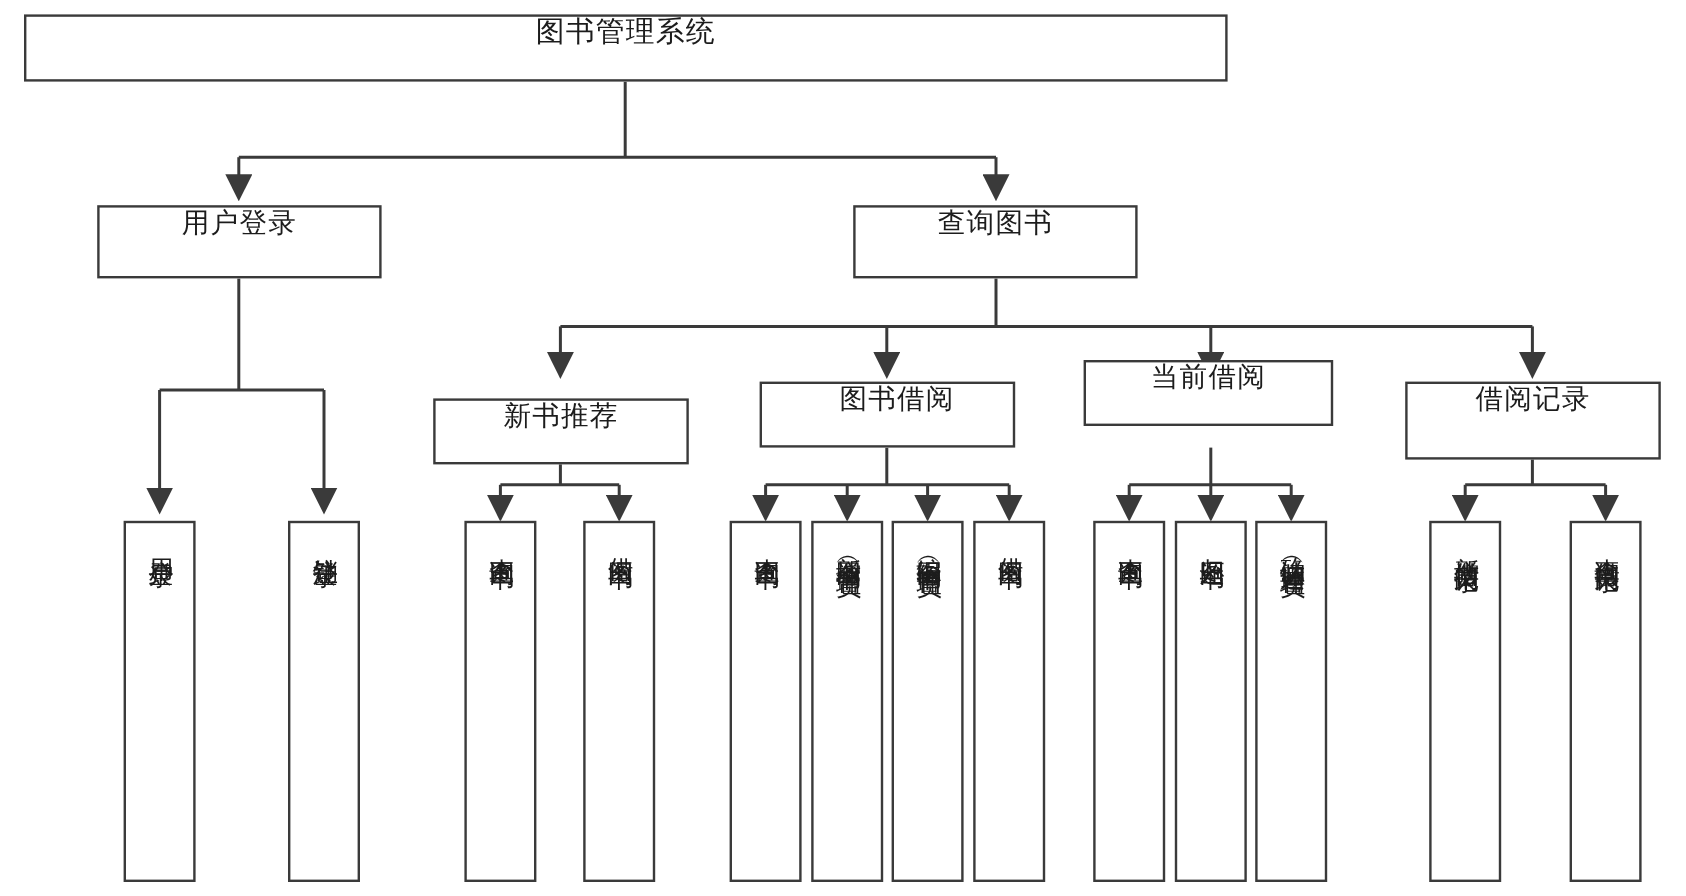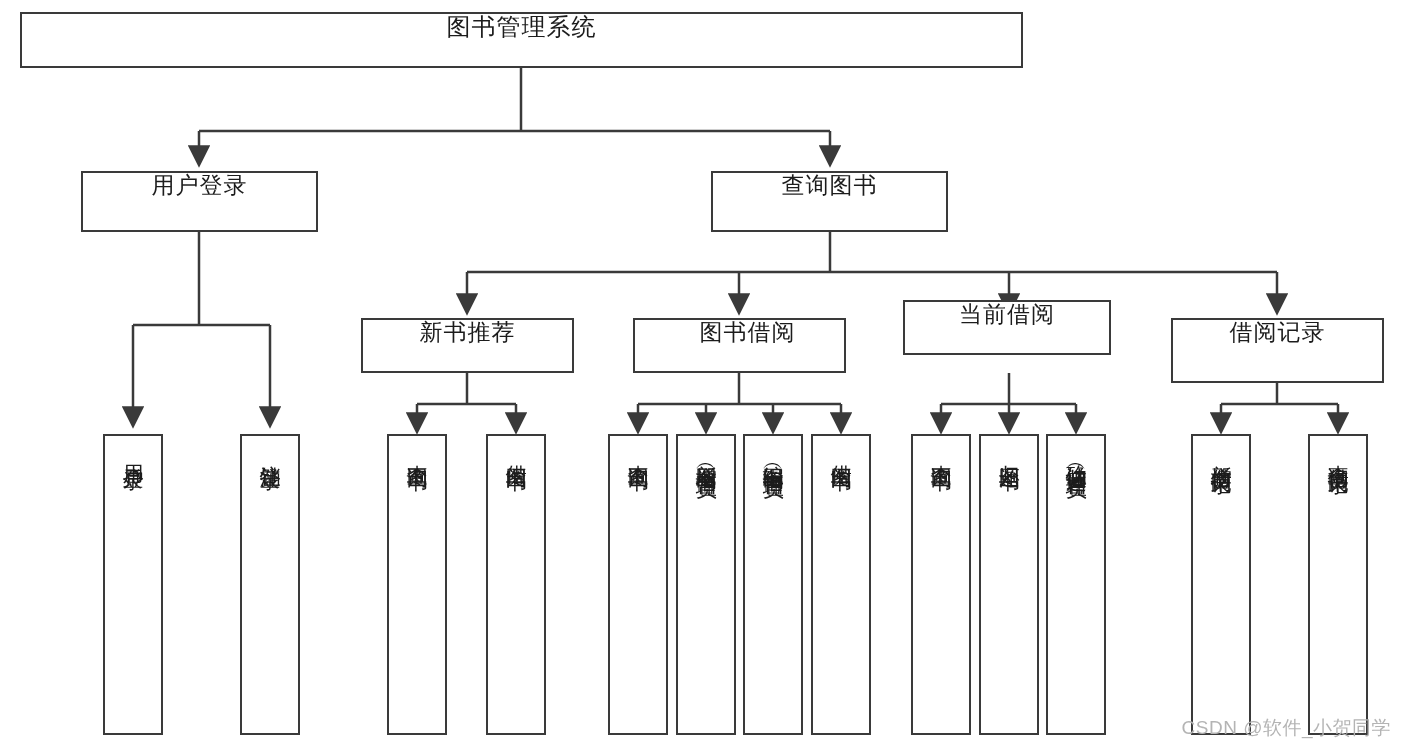--- a/index.html
+++ b/index.html
@@ -127,21 +127,21 @@
     <span class="label">图书管理系统</span>
   </div>
 
   <div class="node horizontal" style="left:81px; top:171px; width:237px; height:61px;">
     <span class="label">用户登录</span>
   </div>
   <div class="node horizontal" style="left:711px; top:171px; width:237px; height:61px;">
     <span class="label">查询图书</span>
   </div>
 
-  <div class="node horizontal" style="left:361px; top:318px; width:213px; height:55px;">
+  <div class="node horizontal" style="left:361px; top:332px; width:213px; height:55px;">
     <span class="label">新书推荐</span>
   </div>
   <div class="node horizontal" style="left:633px; top:318px; width:213px; height:55px;padding-left:16px;">
     <span class="label">图书借阅</span>
   </div>
   <div class="node horizontal" style="left:903px; top:300px; width:208px; height:55px;">
     <span class="label">当前借阅</span>
   </div>
   <div class="node horizontal" style="left:1171px; top:318px; width:213px; height:65px;">
     <span class="label">借阅记录</span>
@@ -184,14 +184,13 @@
     <span class="label">确认归还（管理员）</span>
   </div>
 
   <div class="node vertical" style="left:1191px; top:434px; width:60px; height:301px;">
     <span class="label">新增借阅记录</span>
   </div>
   <div class="node vertical" style="left:1308px; top:434px; width:60px; height:301px;">
     <span class="label">查询借阅记录</span>
   </div>
 
-  <div class="watermark">CSDN @软件_小贺同学</div>
 </div>
 
 </body></html>

